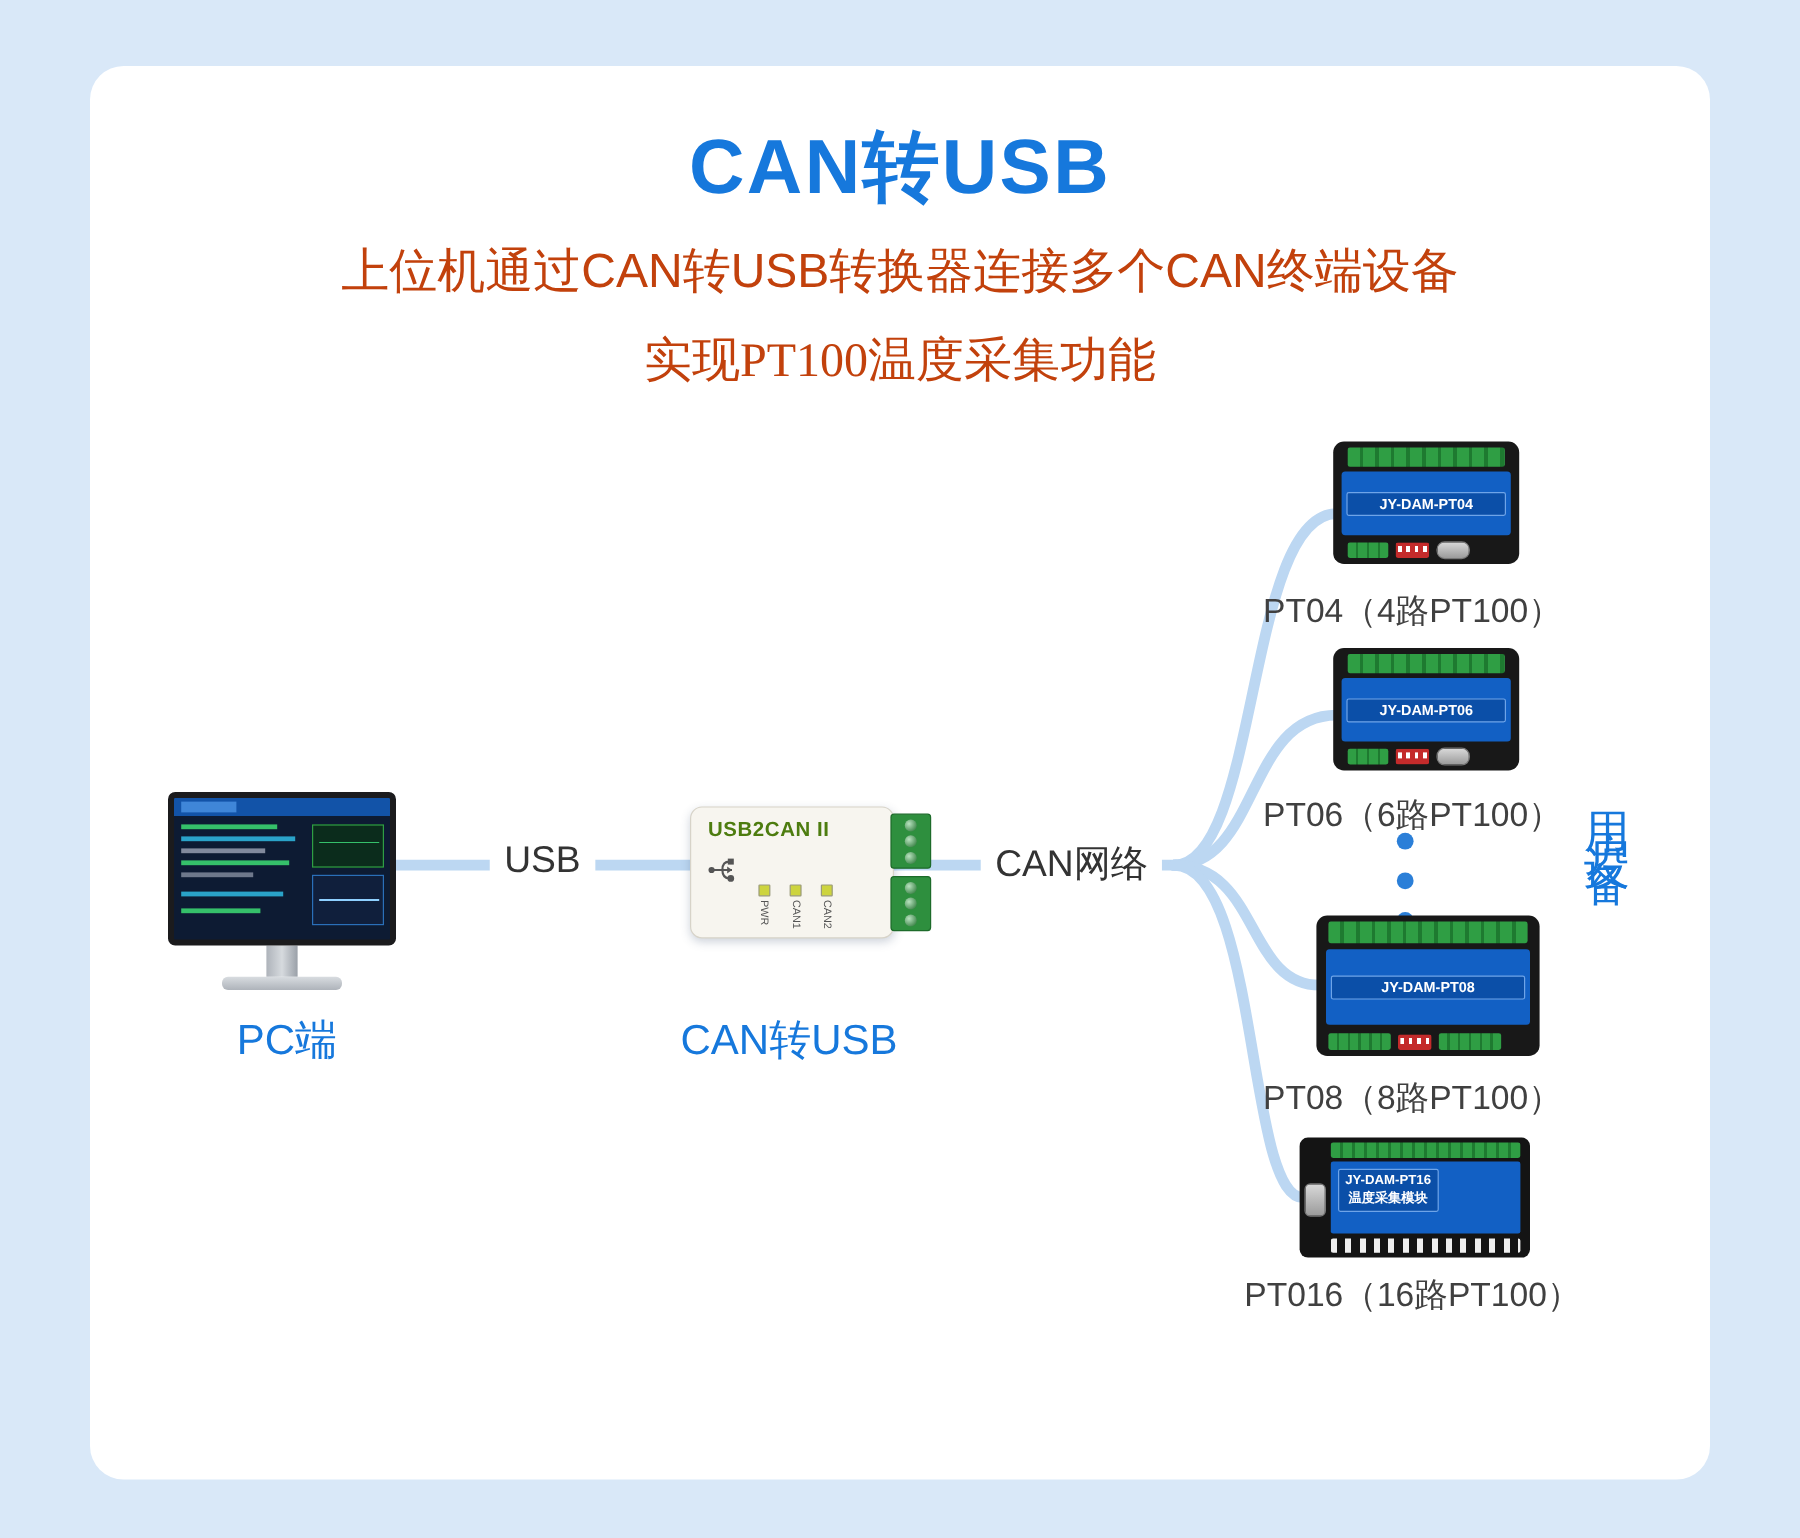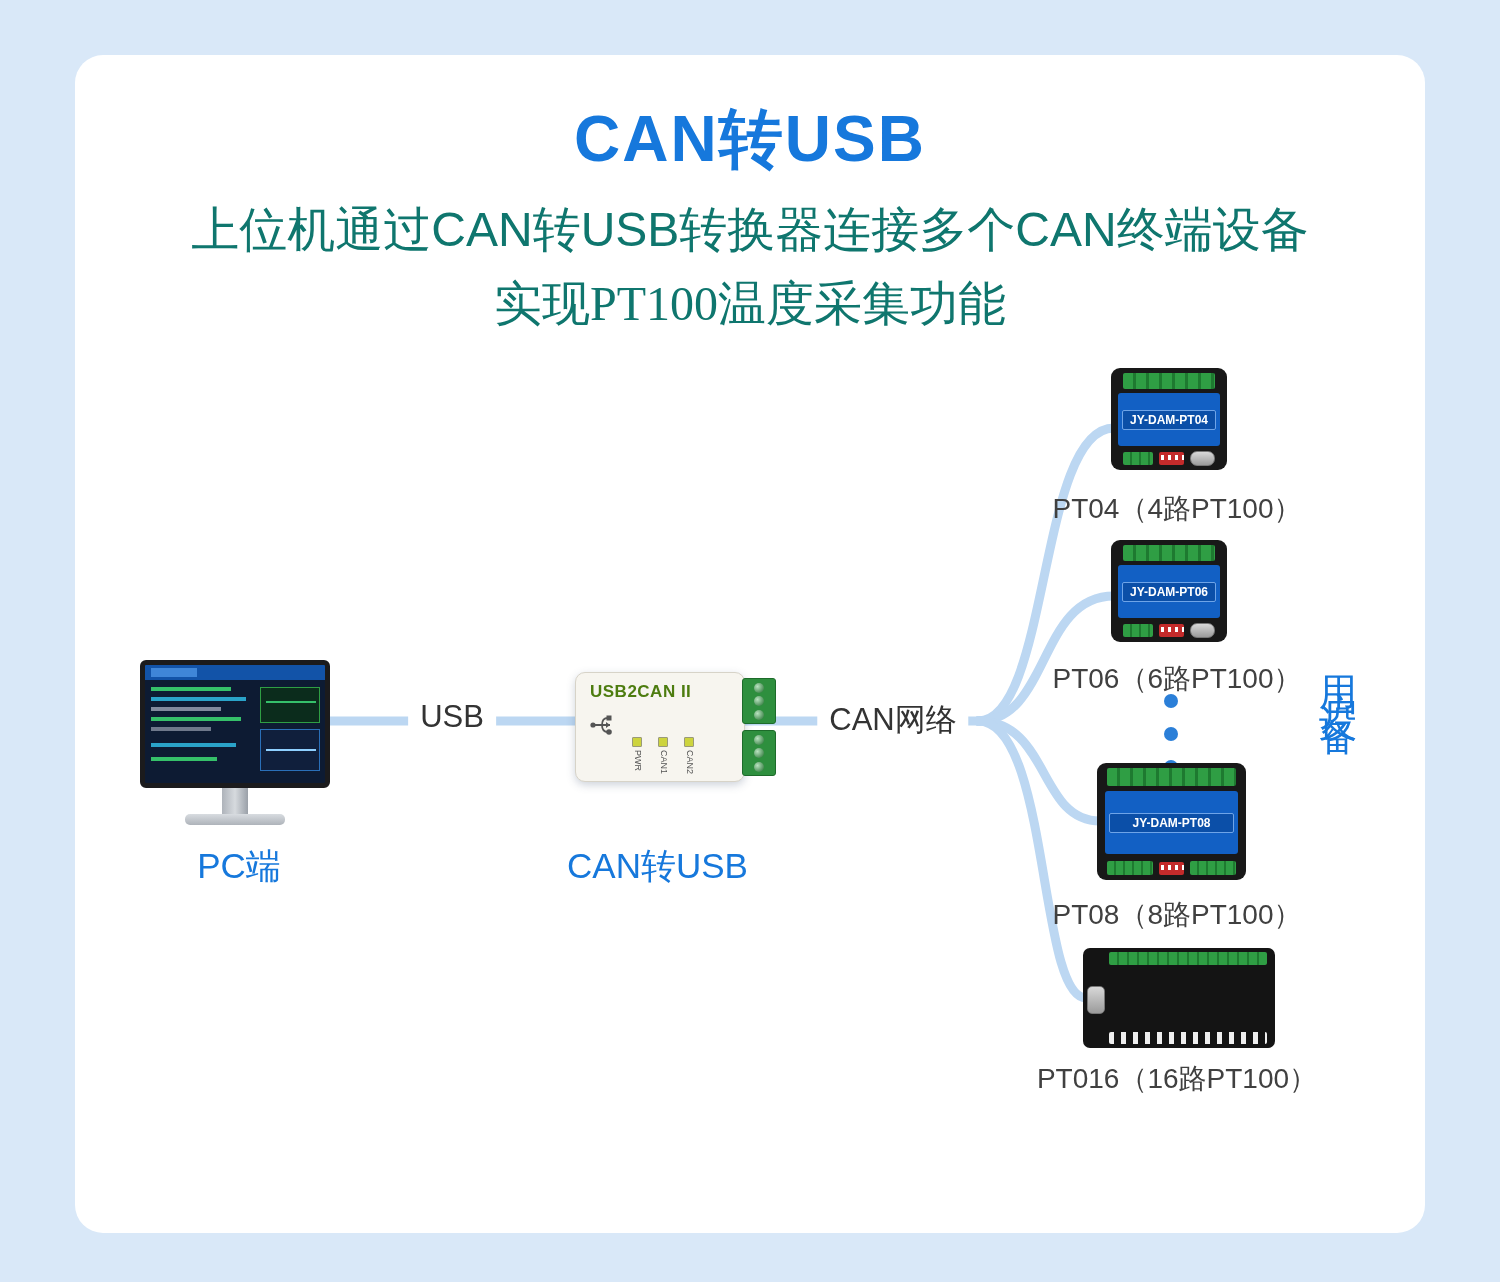--- a/index.html
+++ b/index.html
@@ -1,20 +1,20 @@
 <!DOCTYPE html>
 <html><head>
 <meta charset="utf-8">
 <style>
   html,body{margin:0;padding:0;}
   .stage{position:relative;width:1500px;height:1282px;background:#d9e8f8;font-family:"Liberation Sans",sans-serif;overflow:hidden;}
   .card{position:absolute;left:75px;top:55px;width:1350px;height:1178px;background:#ffffff;border-radius:28px;}
 
   .title{position:absolute;top:96px;left:0;width:100%;text-align:center;font-size:64px;font-weight:bold;color:#1678dc;letter-spacing:2px;}
-  .subtitle{position:absolute;left:0;width:100%;text-align:center;font-size:48px;color:#0f766e;}
+  .subtitle{position:absolute;left:0;width:100%;text-align:center;font-size:40px;color:#c2410c;}
   .sub1{top:198px;}
   .sub2{top:272px;font-family:Liberation Serif, serif;}
 
   .connectors{position:absolute;left:0;top:0;width:1500px;height:1282px;pointer-events:none;}
 
   
   .pc{position:absolute;left:140px;top:660px;width:190px;}
   .pc-screen{position:relative;width:180px;height:118px;background:#0d1b33;border:5px solid #1b1b1d;border-radius:6px;overflow:hidden;}
   .scr-bar{position:absolute;top:0;left:0;right:0;height:15px;background:#1253a8;}
   .scr-tab{position:absolute;top:3px;left:6px;width:46px;height:9px;background:#3f86d8;}
@@ -47,31 +47,31 @@
   
   .link-label{position:absolute;transform:translateX(-50%);font-size:31px;color:#333;background:#ffffff;padding:0 12px;}
   .lbl-usb{left:452px;top:699px;}
   .lbl-can{left:893px;top:699px;}
 
   .node-label{position:absolute;text-align:center;font-size:35px;color:#1678dc;}
   .lbl-pc{left:129px;top:843px;width:220px;}
   .lbl-conv{left:545px;top:843px;width:225px;}
 
   
-  .module-sm{position:absolute;width:116px;height:102px;background:#181818;border-radius:9px;}
+  .module-sm{position:absolute;width:116px;height:102px;background:#181818;border-radius:9px;padding-left:39px;}
   .m-top{position:absolute;top:5px;left:12px;right:12px;height:16px;background:repeating-linear-gradient(90deg,#2f9e44 0 10px,#1e7a30 10px 13px);border-radius:2px;}
   .m-body{position:absolute;top:25px;left:7px;right:7px;bottom:24px;background:#1260c4;border-radius:3px;}
   .m-name{position:absolute;top:50%;left:4px;right:4px;transform:translateY(-50%);text-align:center;color:#fff;font-size:12px;font-weight:bold;background:#0b4fa8;border:1px solid #6ea4e8;border-radius:2px;padding:2px 0;white-space:nowrap;}
   .m-bot{position:absolute;bottom:5px;left:12px;right:12px;height:13px;display:flex;gap:6px;align-items:center;}
   .m-bot-green{width:34px;height:13px;background:repeating-linear-gradient(90deg,#2f9e44 0 7px,#1e7a30 7px 9px);border-radius:2px;}
   .m-dip{width:28px;height:13px;background:#c42b2b;border-radius:2px;background-image:repeating-linear-gradient(90deg,#fff 0 3px,transparent 3px 7px);background-size:100% 5px;background-repeat:no-repeat;background-position:2px 3px;background-color:#c42b2b;}
   .m-db9{width:26px;height:13px;background:linear-gradient(#d8d8d8,#9b9b9b);border-radius:7px;border:1px solid #777;}
 
   
-  .module-md{position:absolute;left:1097px;top:763px;width:149px;height:117px;background:#181818;border-radius:9px;}
+  .module-md{position:absolute;left:1097px;top:763px;width:186px;height:117px;background:#181818;border-radius:9px;}
   .module-md .m-top{left:10px;right:10px;height:18px;}
   .module-md .m-body{top:28px;left:8px;right:8px;bottom:26px;}
   .module-md .m-bot{left:10px;right:10px;height:14px;}
   .module-md .m-bot-green{width:52px;height:14px;}
 
   
   .module-lg{position:absolute;left:1083px;top:948px;width:192px;height:100px;background:#141414;border-radius:7px;}
   .lg-top{position:absolute;top:4px;left:26px;right:8px;height:13px;background:repeating-linear-gradient(90deg,#2f9e44 0 8px,#1e7a30 8px 10px);border-radius:2px;}
   .lg-body{position:absolute;top:20px;left:26px;right:8px;bottom:20px;background:#1260c4;border-radius:2px;}
   .lg-name{position:absolute;top:6px;left:6px;background:#0b4fa8;border:1px solid #6ea4e8;border-radius:2px;color:#fff;font-size:11px;font-weight:bold;padding:2px 5px;text-align:center;line-height:1.35;}
@@ -205,18 +205,24 @@
       <div class="m-bot-green"></div>
       <div class="m-dip"></div>
       <div class="m-bot-green"></div>
     </div>
   </div>
   <div class="caption cap08">PT08（8路PT100）</div>
 
   <div class="module-lg">
     <div class="lg-top"></div>
     <div class="lg-db9"></div>
+    <div class="lg-body">
+      <div class="lg-name">
+        <div>JY-DAM-PT16</div>
+        <div>温度采集模块</div>
+      </div>
+    </div>
     <div class="lg-bot"></div>
   </div>
   <div class="caption cap16">PT016（16路PT100）</div>
 
   <div class="side-label">用户设备</div>
 </div>
 
 </body></html>

